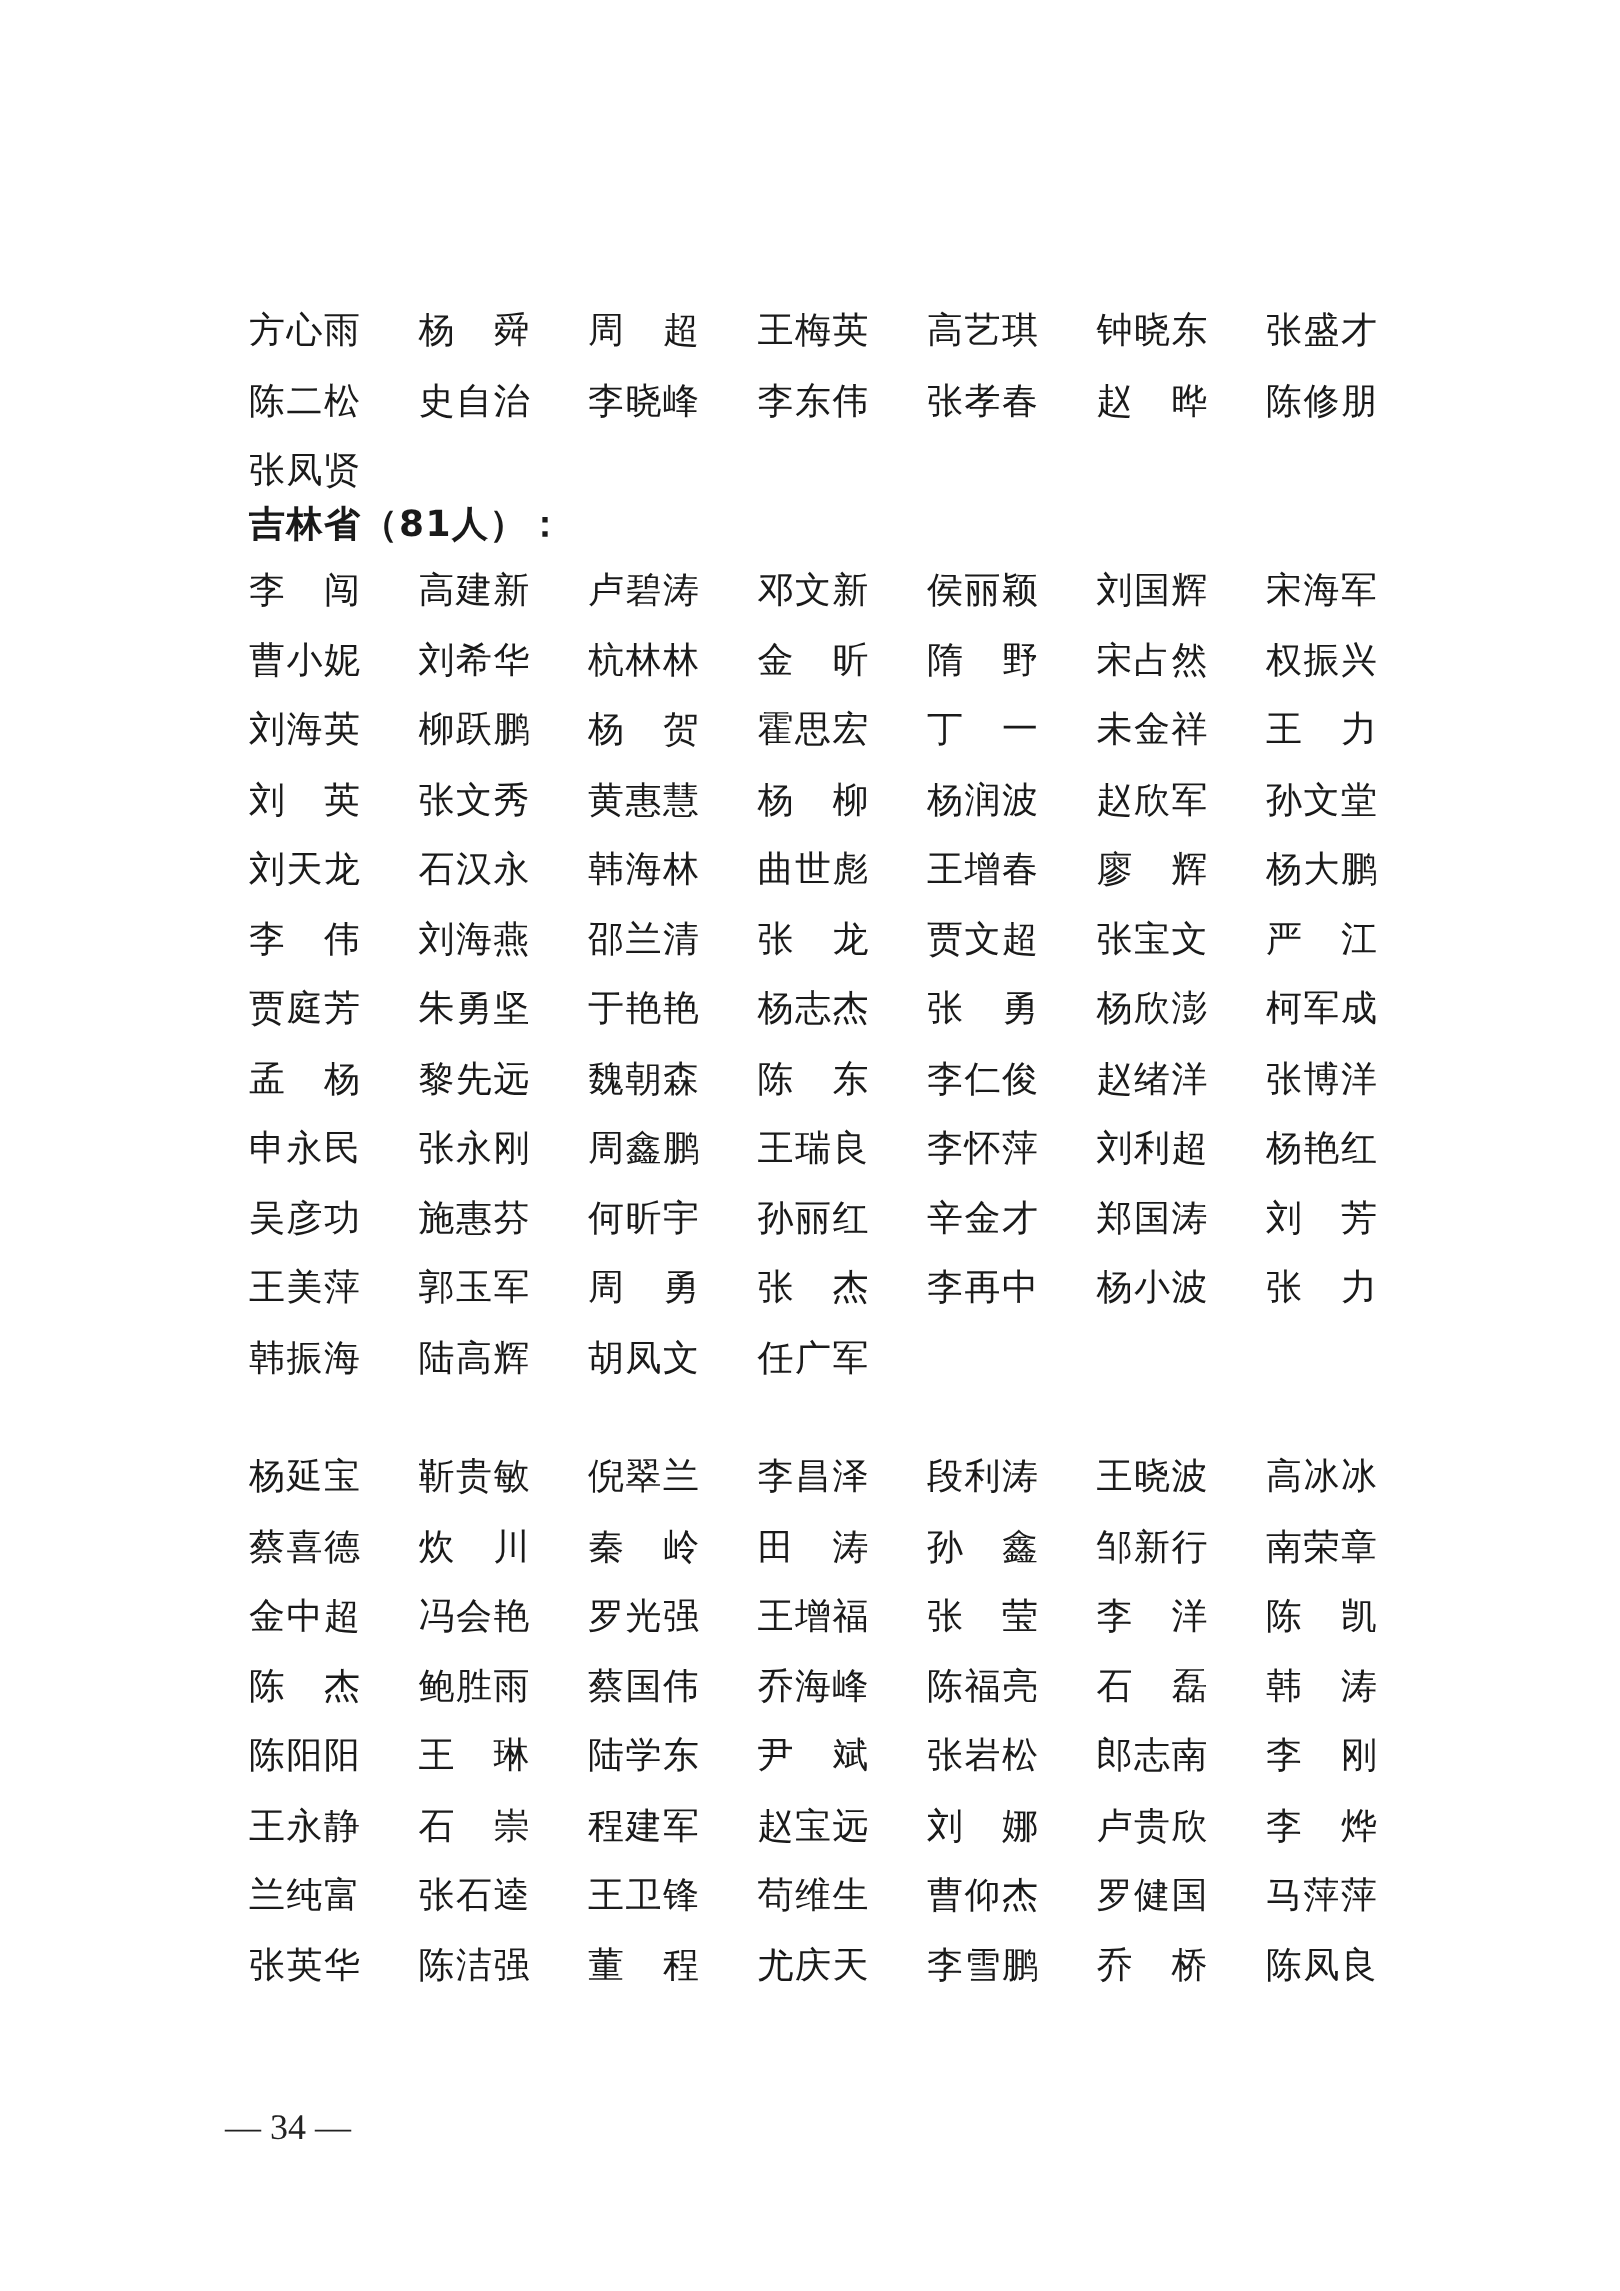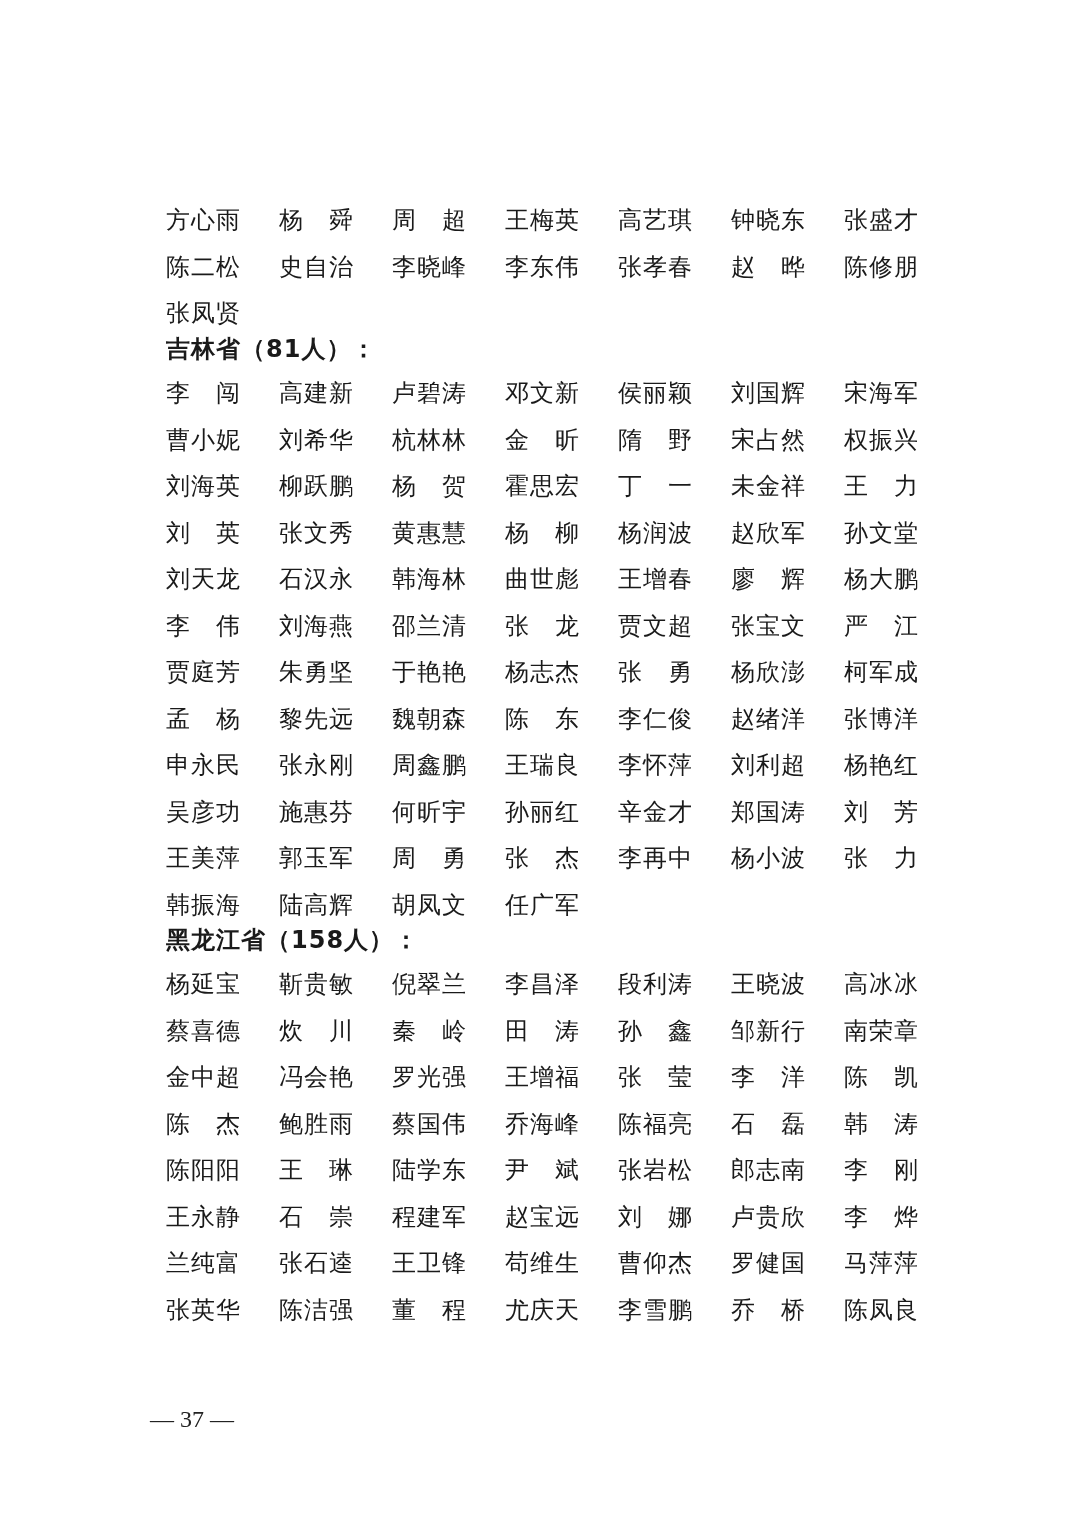--- a/index.html
+++ b/index.html
@@ -515,21 +515,20 @@
           <span>凤</span>
           <span>文</span>
         </div>
         <div class="name" style="left: 339px;">
           <span>任</span>
           <span>广</span>
           <span>军</span>
         </div>
       </div>
     </div>
-  <div class="heading" style="top:925px;">黑龙江省（158人）：</div>
   <div id="sec2" class="block" style="top:969px;">
       <div class="row">
         <div class="name" style="left: 0px;">
           <span>杨</span>
           <span>延</span>
           <span>宝</span>
         </div>
         <div class="name" style="left: 113px;">
           <span>靳</span>
           <span>贵</span>
@@ -796,14 +795,14 @@
           <span>乔</span>
           <span>桥</span>
         </div>
         <div class="name" style="left: 678px;">
           <span>陈</span>
           <span>凤</span>
           <span>良</span>
         </div>
       </div>
     </div>
-  <div class="footer">— 37 —</div>
+  <div class="footer">— 34 —</div>
 </div>
 
 </body></html>

